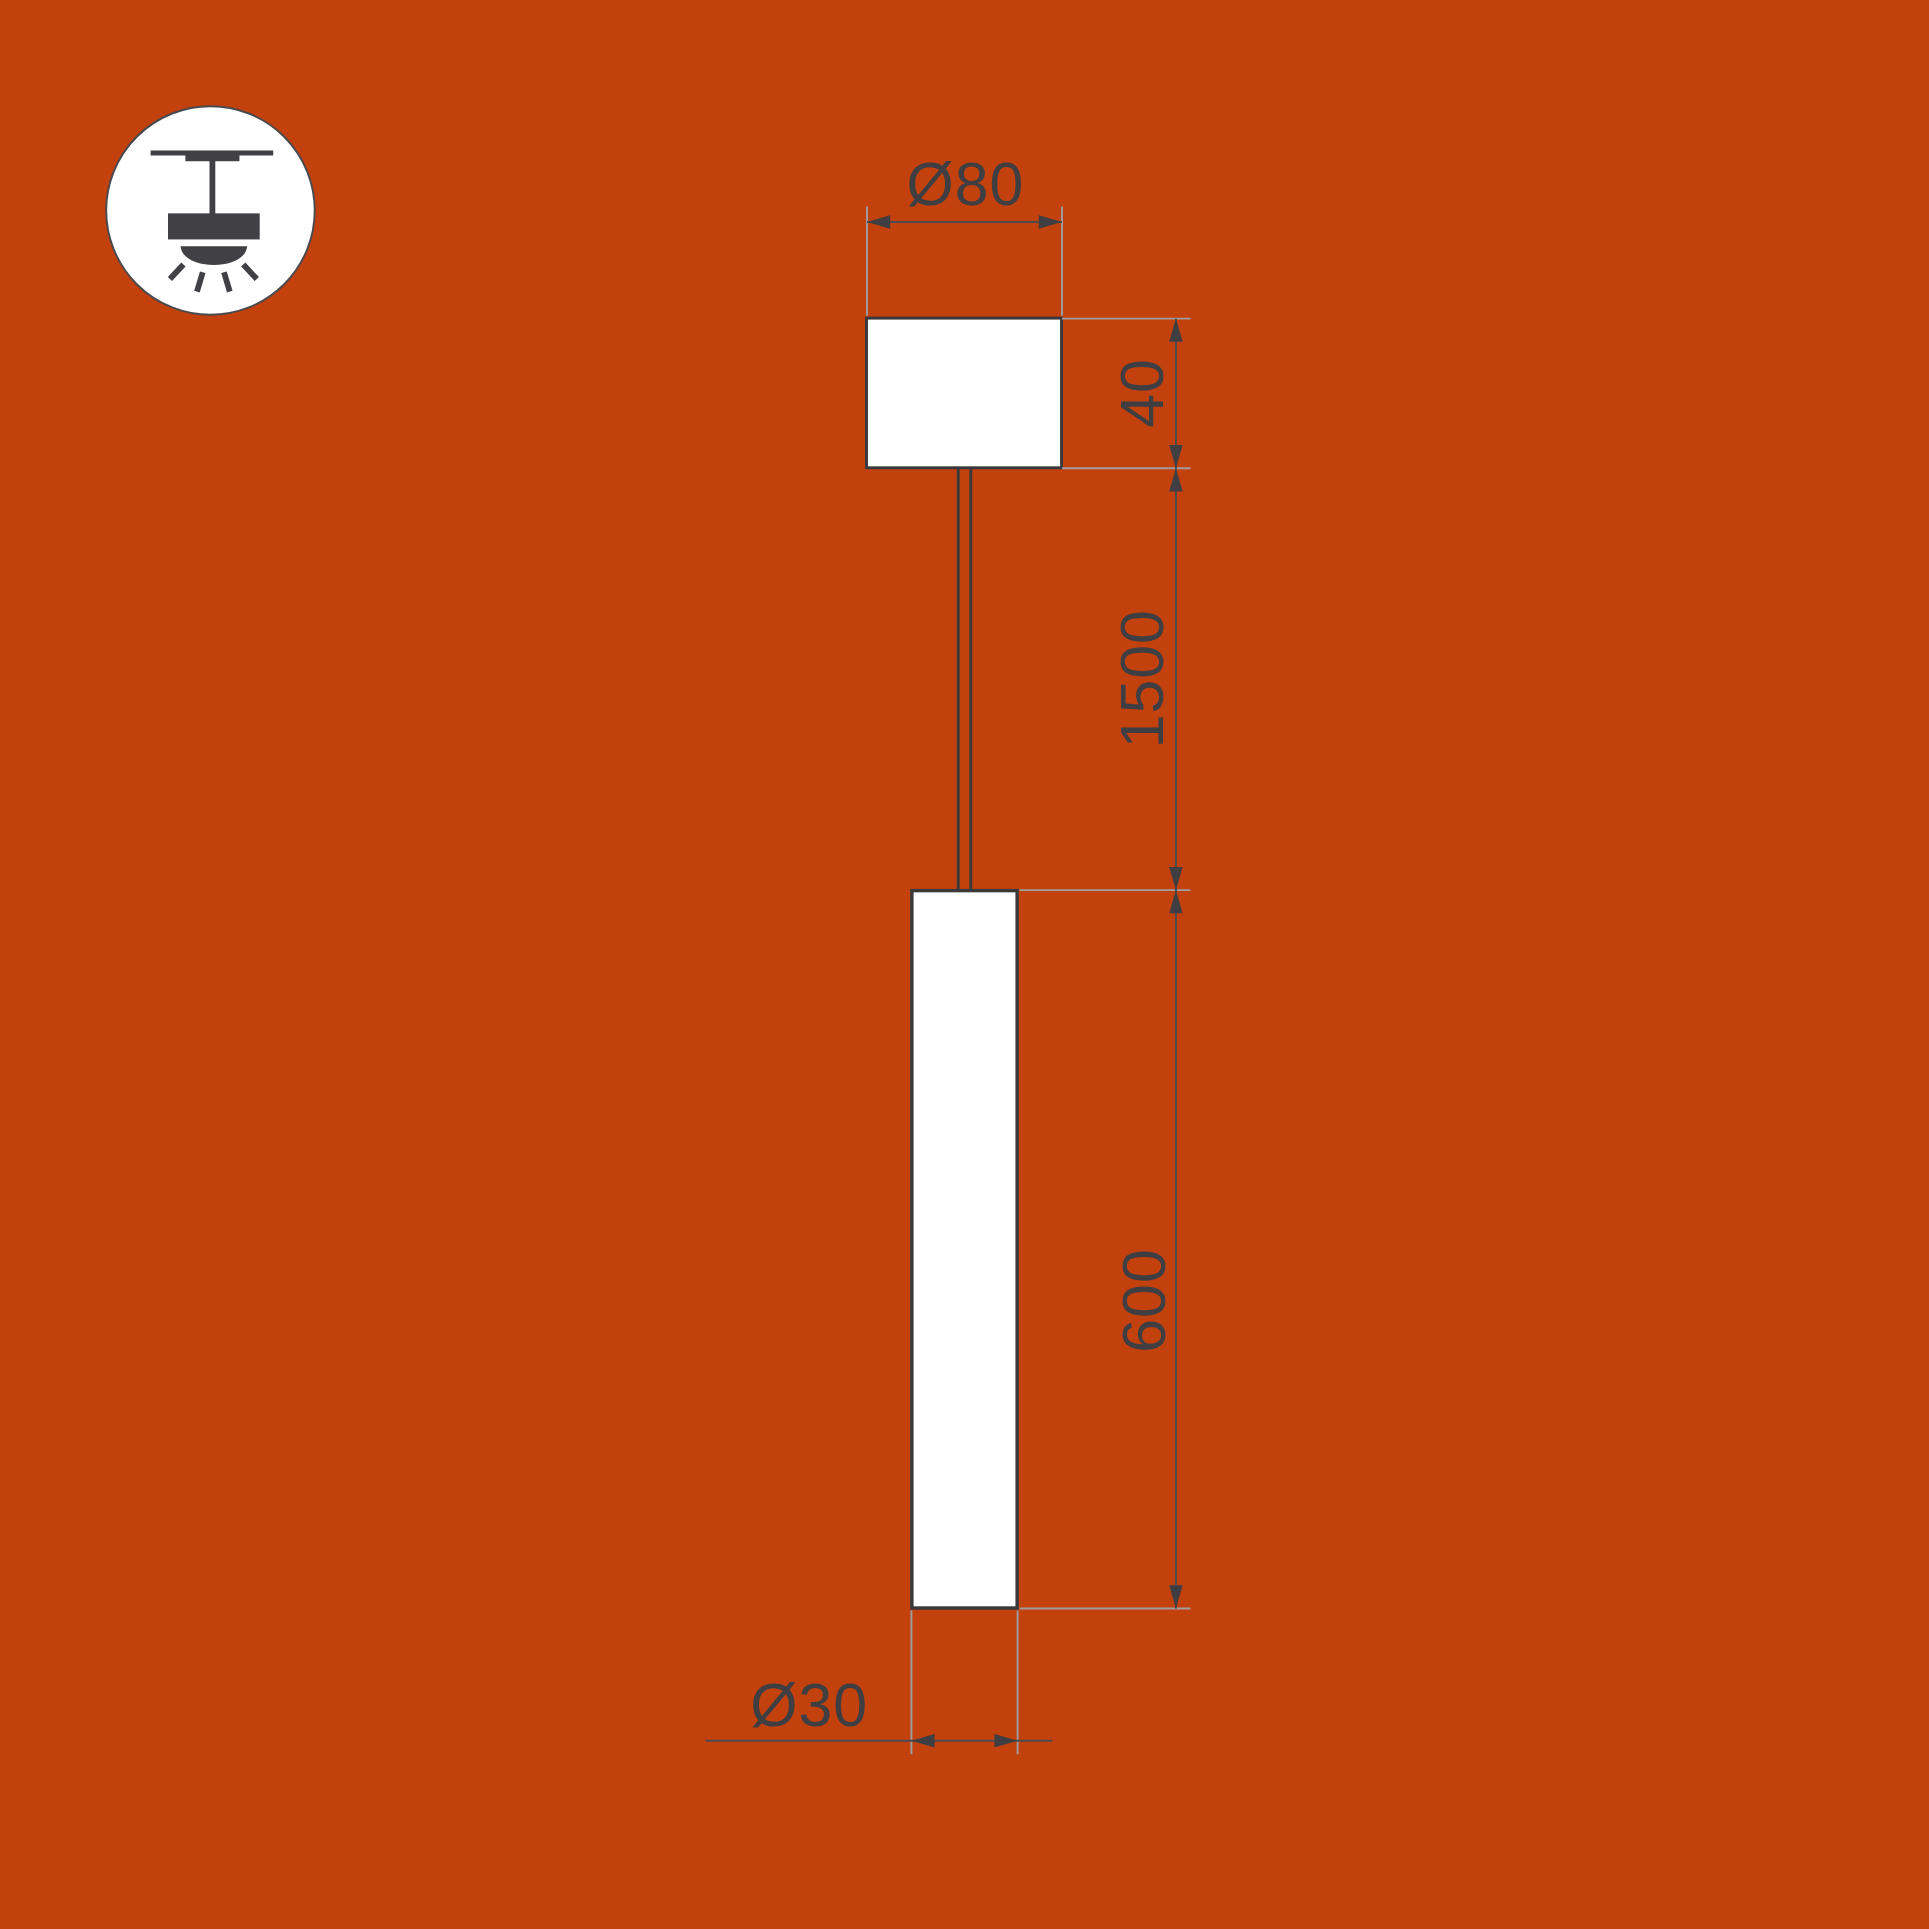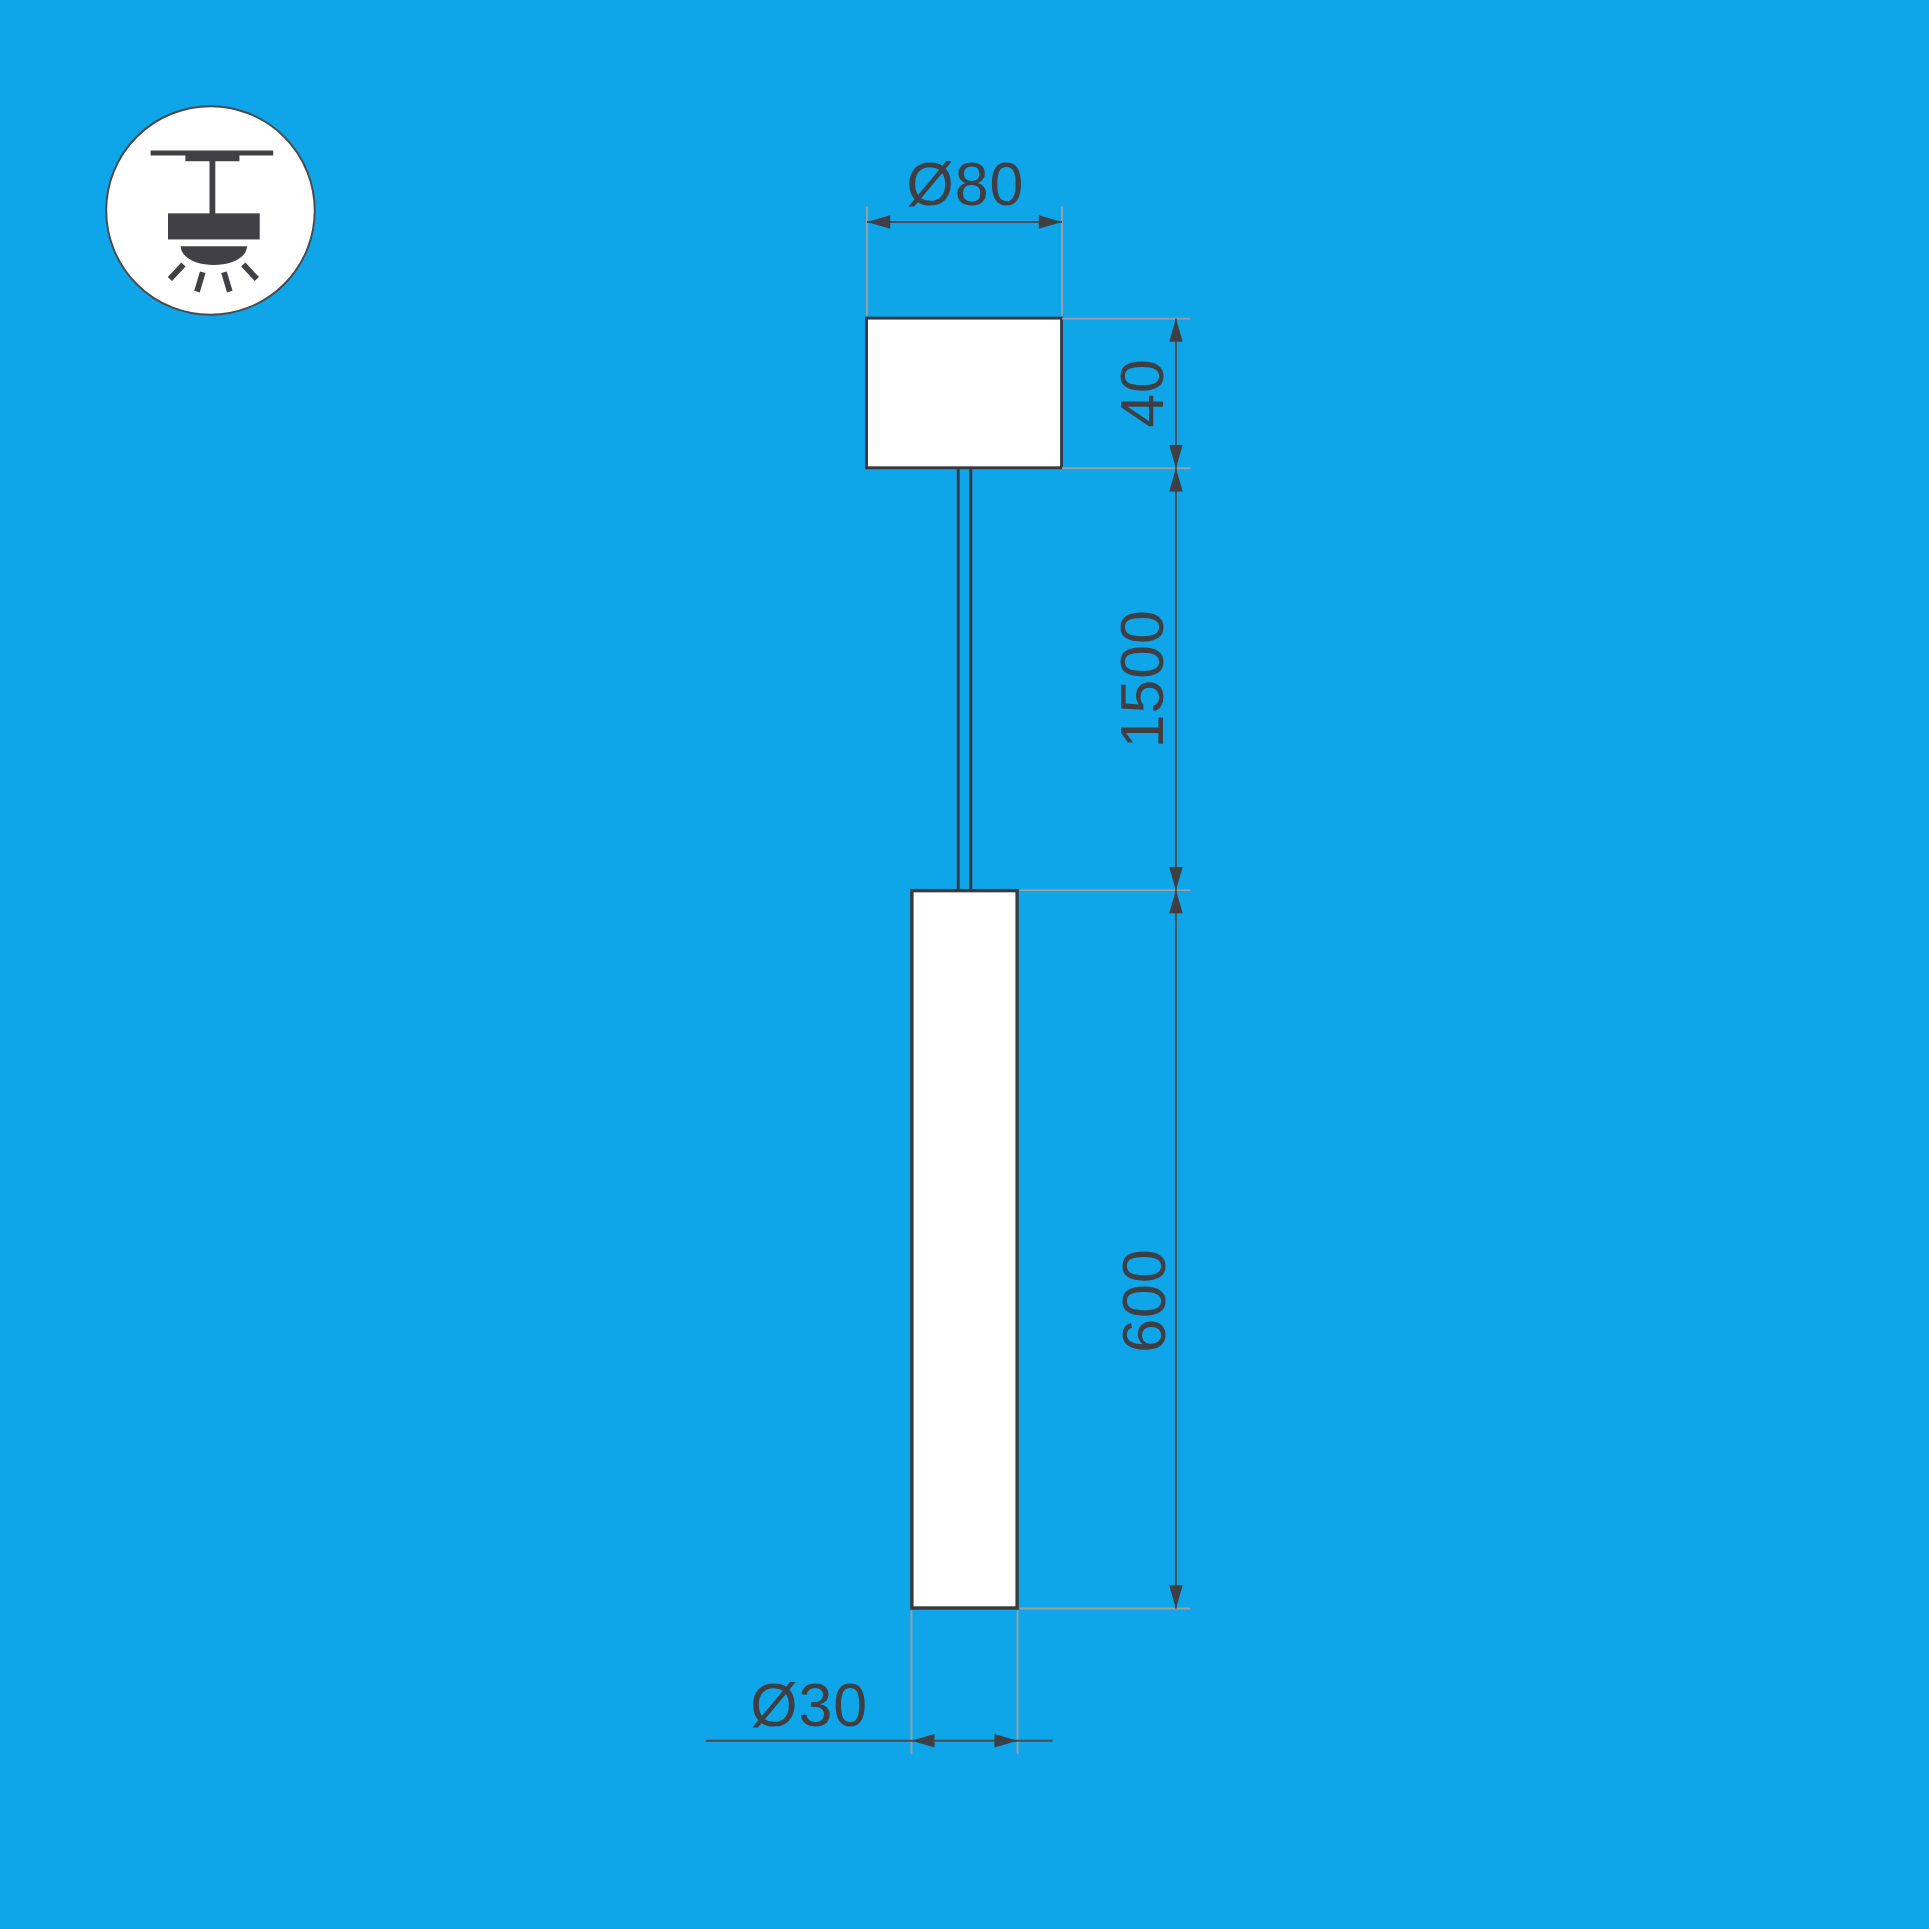--- a/index.html
+++ b/index.html
@@ -4,21 +4,21 @@
 <style>
   html, body {
     margin: 0;
     padding: 0;
     background: #ffffff;
   }
   .canvas {
     position: relative;
     width: 1929px;
     height: 1929px;
-    background: #0ea5e9;
+    background: #c2410c;
     overflow: hidden;
   }
   svg { display: block; }
   .obj {
     fill: #ffffff;
     stroke: #39393d;
   }
   .ext {
     stroke: #9e9ea0;
     stroke-width: 2;

